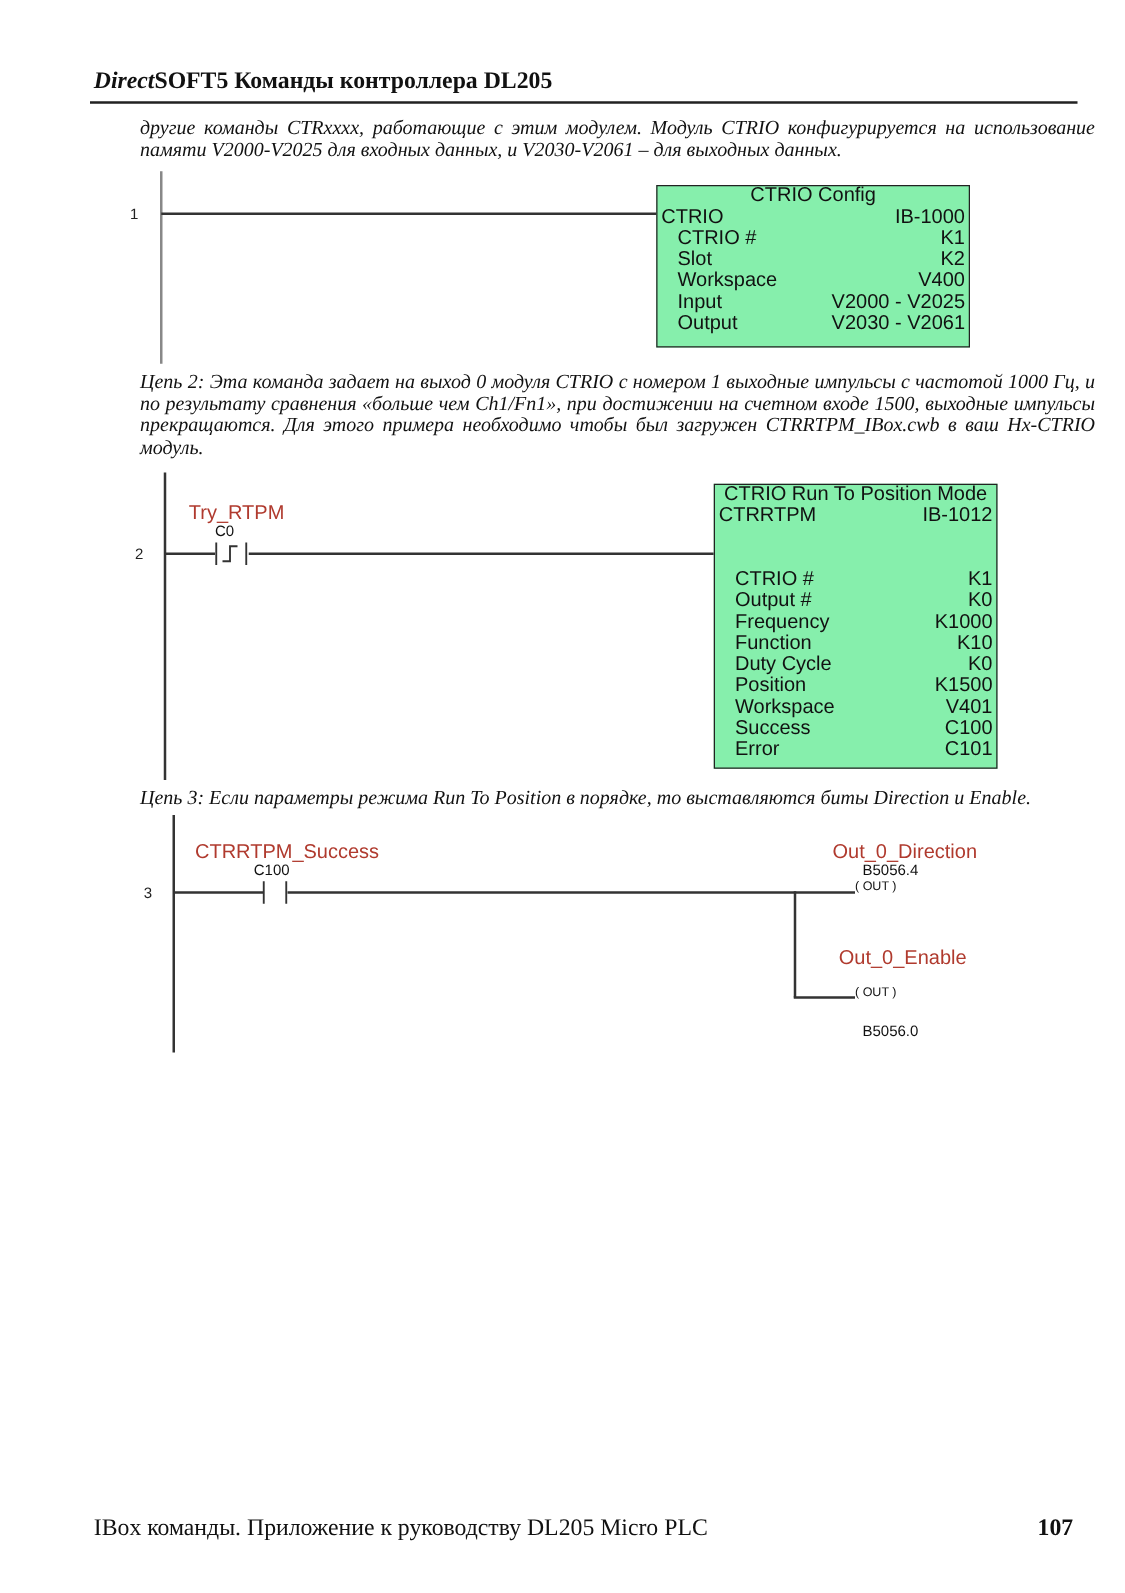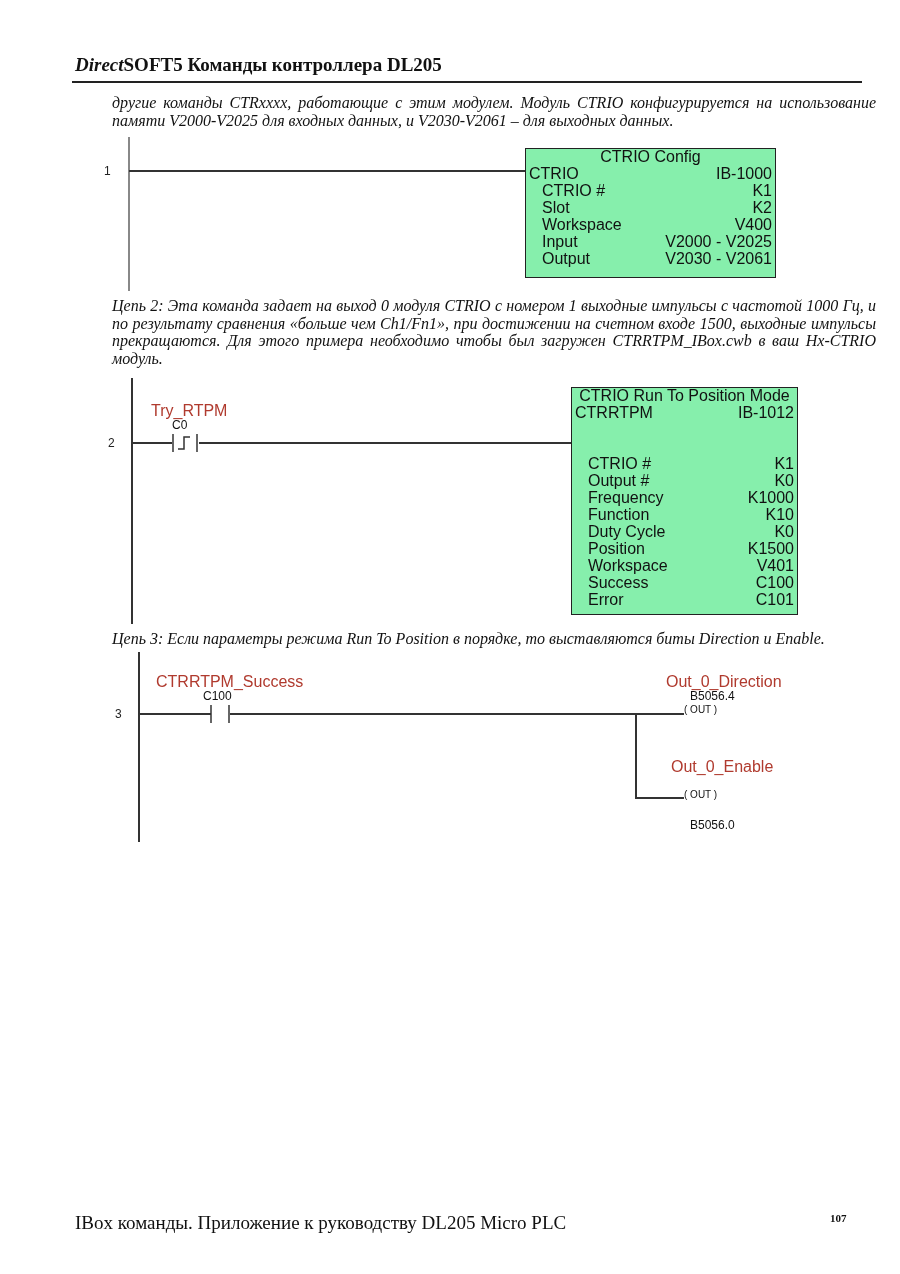--- a/index.html
+++ b/index.html
@@ -18,21 +18,21 @@
   .box { border:1.5px solid #222; background:#86efac; font-family:"Liberation Sans", sans-serif; font-size:16px; color:#111; box-sizing:border-box; }
   .box .title { text-align:center; line-height:16px; }
   .row { display:flex; justify-content:space-between; line-height:17px; }
   .row .lbl { padding-left:16px; }
   .row.top .lbl { padding-left:3px; }
   .row .val { padding-right:3px; }
   .tag { font-family:"Liberation Sans", sans-serif; font-size:16px; color:#b03a2e; white-space:nowrap; }
   .addr { font-family:"Liberation Sans", sans-serif; font-size:12px; color:#111; white-space:nowrap; }
   .coil { font-family:"Liberation Sans", sans-serif; font-size:10px; color:#111; white-space:nowrap; }
   .footer-left { left:75px; top:1212px; font-size:19px; white-space:nowrap; }
-  .footer-right { left:830px; top:1212px; font-size:11px; font-weight:bold; }
+  .footer-right { left:830px; top:1212px; font-size:19px; font-weight:bold; }
 </style>
 </head>
 <body>
 
 <div class="abs header-title"><i>Direct</i><span>SOFT5 Команды контроллера DL205</span></div>
 <div class="abs header-rule"></div>
 
 <div class="abs para last-left" style="top:94px;">другие команды CTRxxxx, работающие с этим модулем. Модуль CTRIO конфигурируется на использование памяти V2000-V2025 для входных данных, и V2030-V2061 – для выходных данных.</div>
 
 <div>

